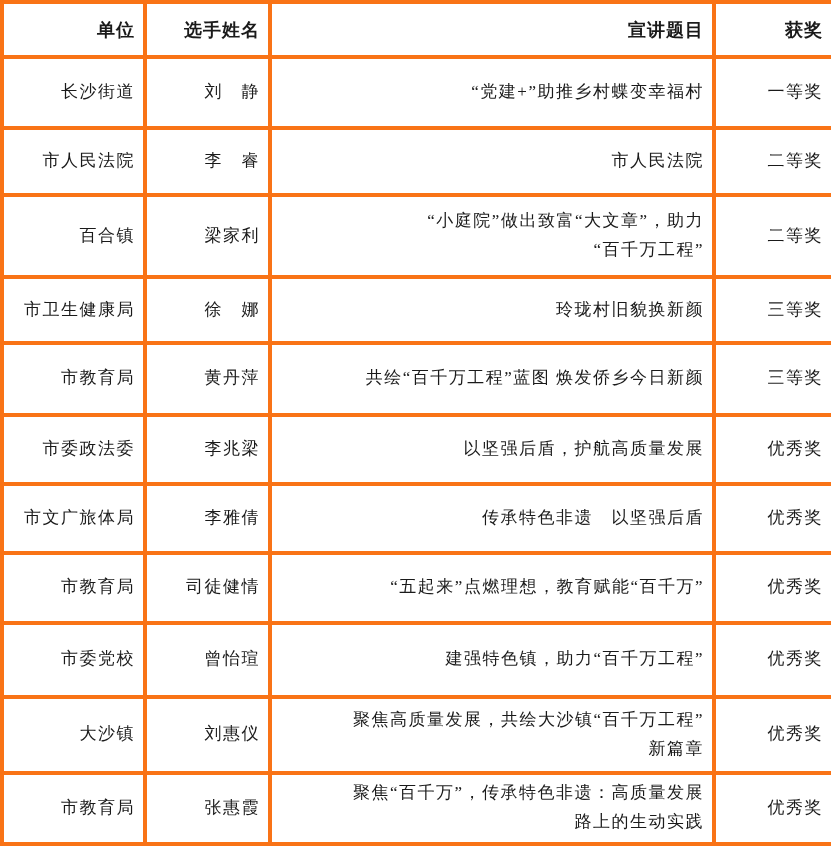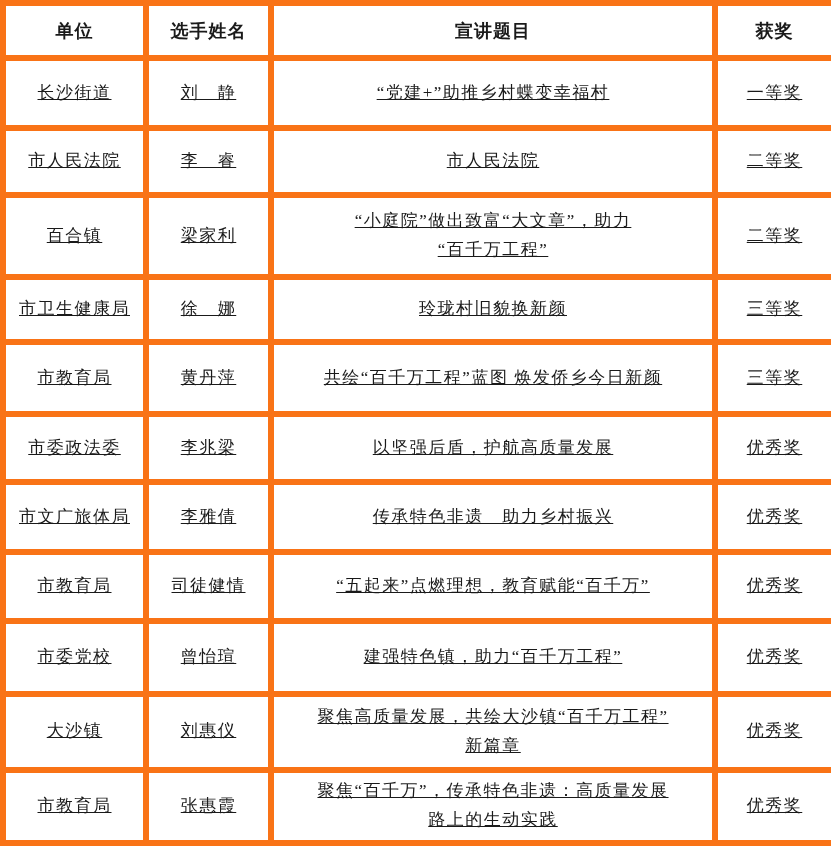--- a/index.html
+++ b/index.html
@@ -16,38 +16,37 @@
   }
   table.results {
     width: 831px;
     height: 846px;
     border-collapse: collapse;
     table-layout: fixed;
     border: 2px solid #000;
   }
   table.results th,
   table.results td {
-    border: 6px solid #f97316;
-    text-align: center;
+    border: 4px solid #f97316;
+    text-align: right;
     vertical-align: middle;
     padding: 2px 8px;
     box-sizing: border-box;
     overflow: hidden;
   }
   thead th {
     font-size: 18px;
     font-weight: bold;
     letter-spacing: 1px;
     height: 55px;
   }
   tbody td {
     font-size: 17px;
     letter-spacing: 1.5px;
     line-height: 1.7;
-    text-decoration: underline;
   }
   td.topic-cell {
     white-space: pre-line;
   }
   
   tbody tr:nth-child(1)  { height: 65px; }
   tbody tr:nth-child(2)  { height: 62px; margin-top: 44px; }
   tbody tr:nth-child(3)  { height: 76px; }
   tbody tr:nth-child(4)  { height: 60px; }
   tbody tr:nth-child(5)  { height: 67px; margin-top: 16px; }
@@ -111,21 +110,21 @@
     </tr>
     <tr>
       <td class="unit-cell">市委政法委</td>
       <td class="name-cell">李兆梁</td>
       <td class="topic-cell">以坚强后盾，护航高质量发展</td>
       <td class="award-cell">优秀奖</td>
     </tr>
     <tr>
       <td class="unit-cell">市文广旅体局</td>
       <td class="name-cell">李雅倩</td>
-      <td class="topic-cell">传承特色非遗　助力乡村振兴</td>
+      <td class="topic-cell">传承特色非遗　以坚强后盾</td>
       <td class="award-cell">优秀奖</td>
     </tr>
     <tr>
       <td class="unit-cell">市教育局</td>
       <td class="name-cell">司徒健情</td>
       <td class="topic-cell">“五起来”点燃理想，教育赋能“百千万”</td>
       <td class="award-cell">优秀奖</td>
     </tr>
     <tr>
       <td class="unit-cell">市委党校</td>

